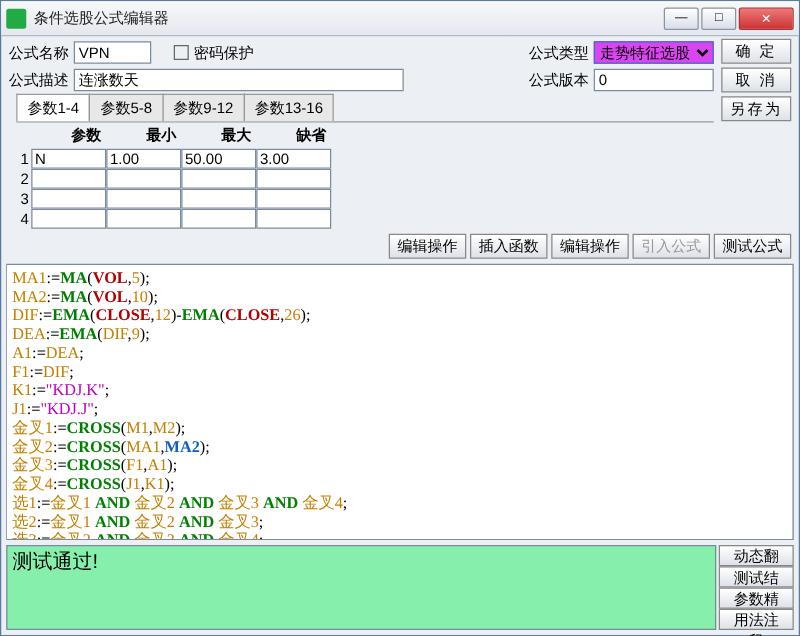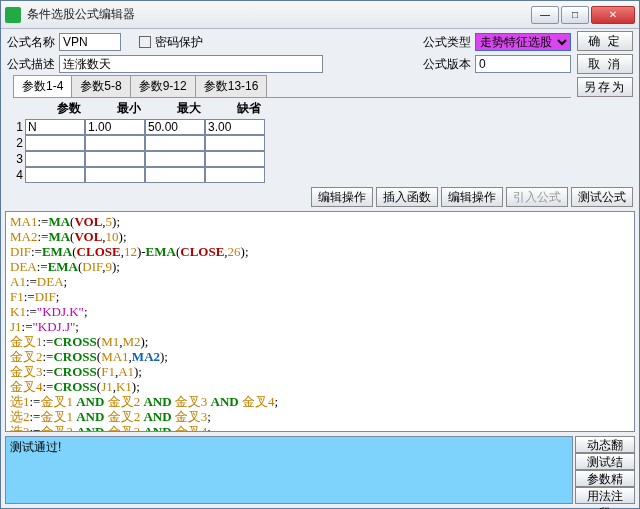--- a/index.html
+++ b/index.html
@@ -25,21 +25,21 @@
 .tab.active { background:#fff; }
 .paramtable { margin:2px 0 2px 6px; border-collapse:collapse; font-size:12px; }
 .paramtable th { font-weight:bold; padding:0 4px 2px; text-align:right; }
 .paramtable td { padding:0; }
 .paramtable .rn { padding:0 2px; text-align:right; width:12px; }
 .paramtable input { width:60px; height:16px; border:1px solid #7a8aa0; font-size:12px; padding:0 2px; }
 .midbtns { display:flex; gap:3px; justify-content:flex-end; padding:2px 6px 4px; }
 .code { flex:1; background:#fff; border:1px solid #7a8aa0; margin:0 4px; padding:2px 4px; font-family:Liberation Serif, serif; font-size:13px; line-height:15px; white-space:pre; overflow:auto; }
 .c-id { color:#c08000; } .c-fn { color:#008000; font-weight:bold; } .c-kv { color:#b00000; font-weight:bold; } .c-num { color:#cc7a00; } .c-str { color:#c000c0; } .c-az { color:#1060c0; font-weight:bold; }
 .bottom { display:flex; margin:4px; gap:2px; }
-.msgbox { flex:1; background:#7dd3fc; border:1px solid #7a8aa0; height:68px; padding:2px 4px; font-size:12px; }
+.msgbox { flex:1; background:#86efac; border:1px solid #7a8aa0; height:68px; padding:2px 4px; font-size:16px; }
 .sidebtns { display:flex; flex-direction:column; gap:0; }
 .sidebtns .btn { width:60px; height:17px; letter-spacing:0; font-size:12px; }
 </style>
 </head>
 <body>
 
 <div class="window">
   <div class="titlebar">
     <span class="icon"></span>
     <span class="title">条件选股公式编辑器</span>

